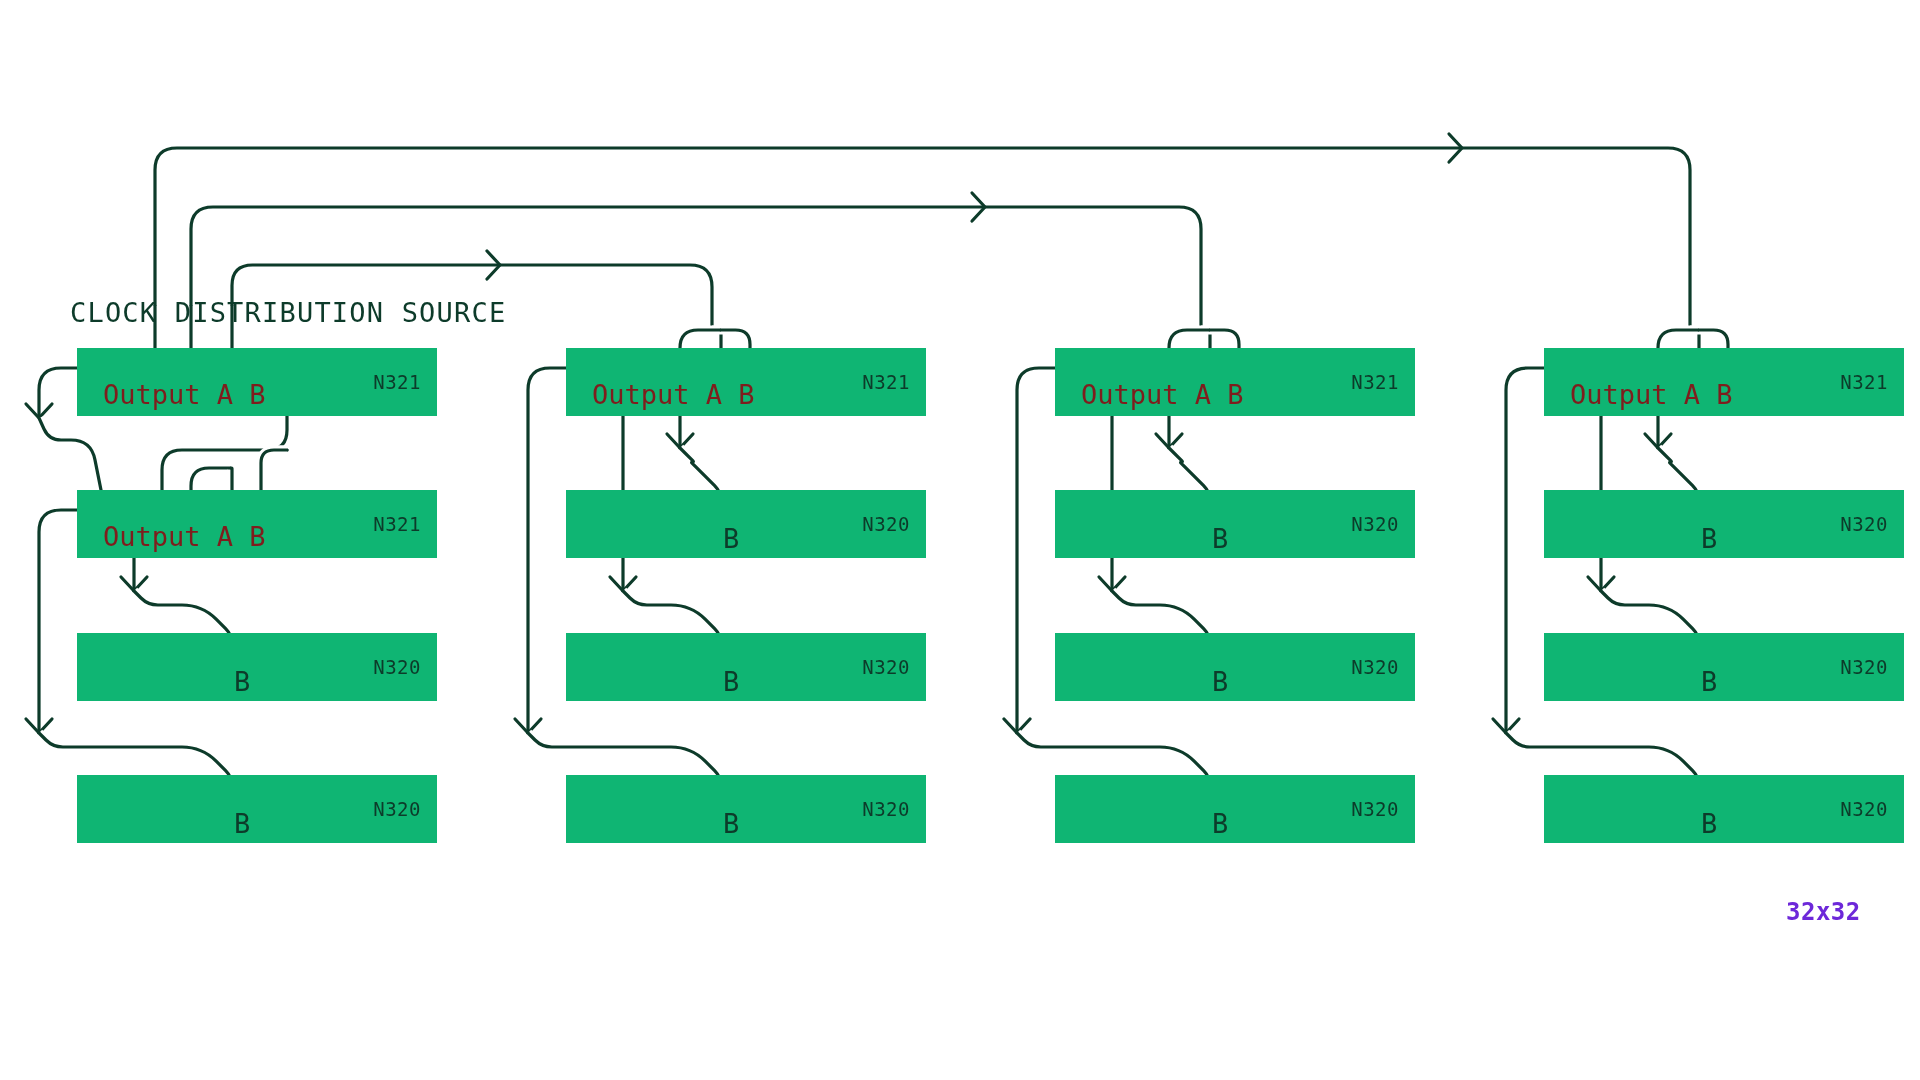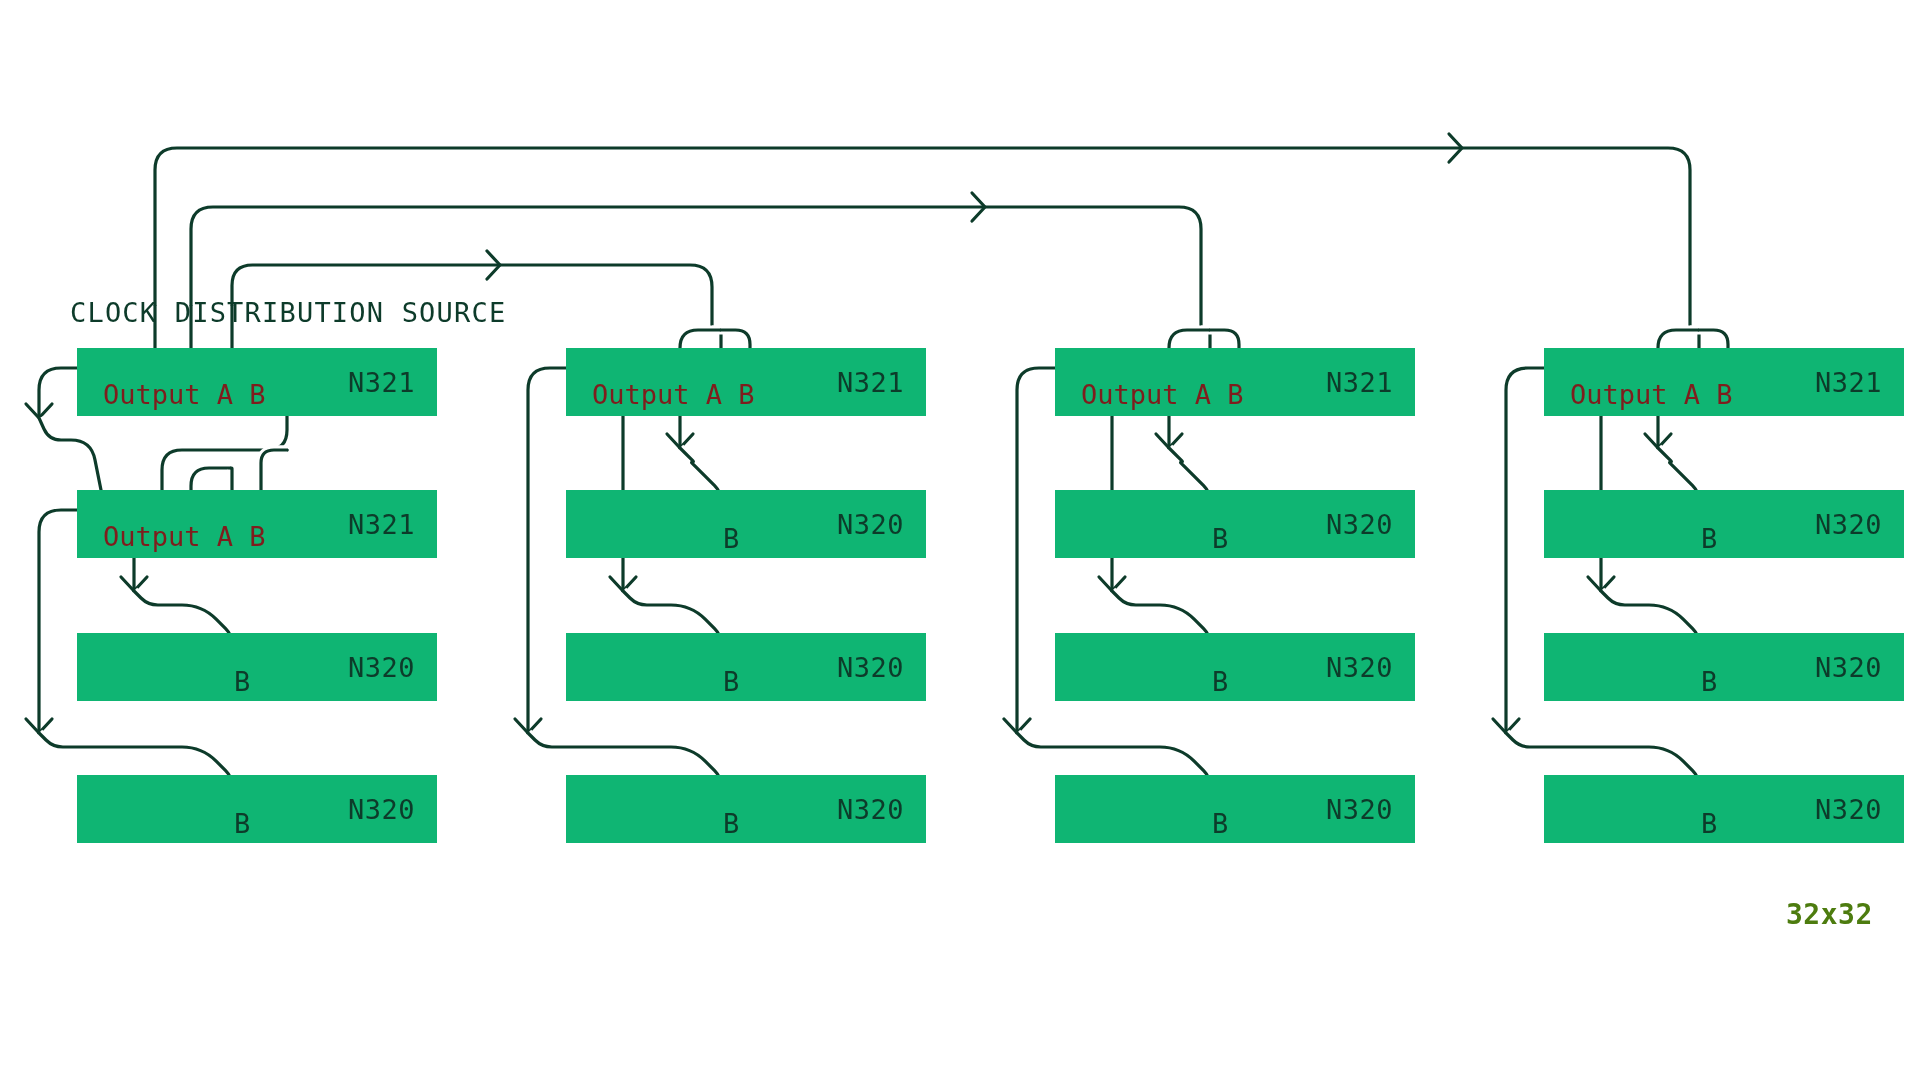--- a/index.html
+++ b/index.html
@@ -3,29 +3,29 @@
 <meta charset="utf-8">
 <style>
   html,body{margin:0;padding:0;background:#ffffff;}
   body{width:1920px;height:1080px;overflow:hidden;font-family:"DejaVu Sans Mono",monospace;}
   #stage{position:relative;width:1604px;height:1080px;background:#fff;}
   svg#wiring{position:absolute;left:0;top:0;width:1920px;height:1080px;}
   .wire{fill:none;stroke:#0d3b2a;stroke-width:3.2;stroke-linecap:round;stroke-linejoin:round;}
   .wire-halo{fill:none;stroke:#ffffff;stroke-width:9;stroke-linecap:butt;}
   .port{fill:#0d3b2a;}
   .dev{position:absolute;background:#0fb573;}
-  .dev .devname{position:absolute;right:22px;top:50%;transform:translateY(-50%);
-      color:#0d3b2a;font-size:27px;letter-spacing:0.5px;font-family:"DejaVu Sans Mono",monospace;}
+  .dev .devname{position:absolute;right:16px;top:50%;transform:translateY(-50%);
+      color:#0d3b2a;font-size:19px;letter-spacing:0.5px;font-family:"DejaVu Sans Mono",monospace;}
   .dev .portlabels{position:absolute;left:26px;bottom:6px;color:#7f1d1d;font-size:27px;
       letter-spacing:0px;white-space:pre;font-family:"DejaVu Sans Mono",monospace;}
   .dev .blabel{position:absolute;color:#0d3b2a;font-size:27px;white-space:pre;
       font-family:"DejaVu Sans Mono",monospace;}
   #src-title{position:absolute;color:#0d3b2a;font-size:27px;letter-spacing:1.2px;
       white-space:pre;font-family:"DejaVu Sans Mono",monospace;background:transparent;}
-  #grid-label{position:absolute;color:#4d7c0f;font-size:28px;font-weight:bold;
+  #grid-label{position:absolute;color:#6d28d9;font-size:24px;font-weight:bold;
       letter-spacing:0.5px;font-family:"DejaVu Sans Mono",monospace;}
 </style>
 </head>
 <body>
 
 <div id="stage">
 
   <svg id="wiring" viewBox="0 0 1920 1080">
     <g id="wires">
         <path d="M 155 306 L 155 170 Q 155 148 177 148 L 1668 148 Q 1690 148 1690 170 L 1690 330" class="wire-halo"></path>

